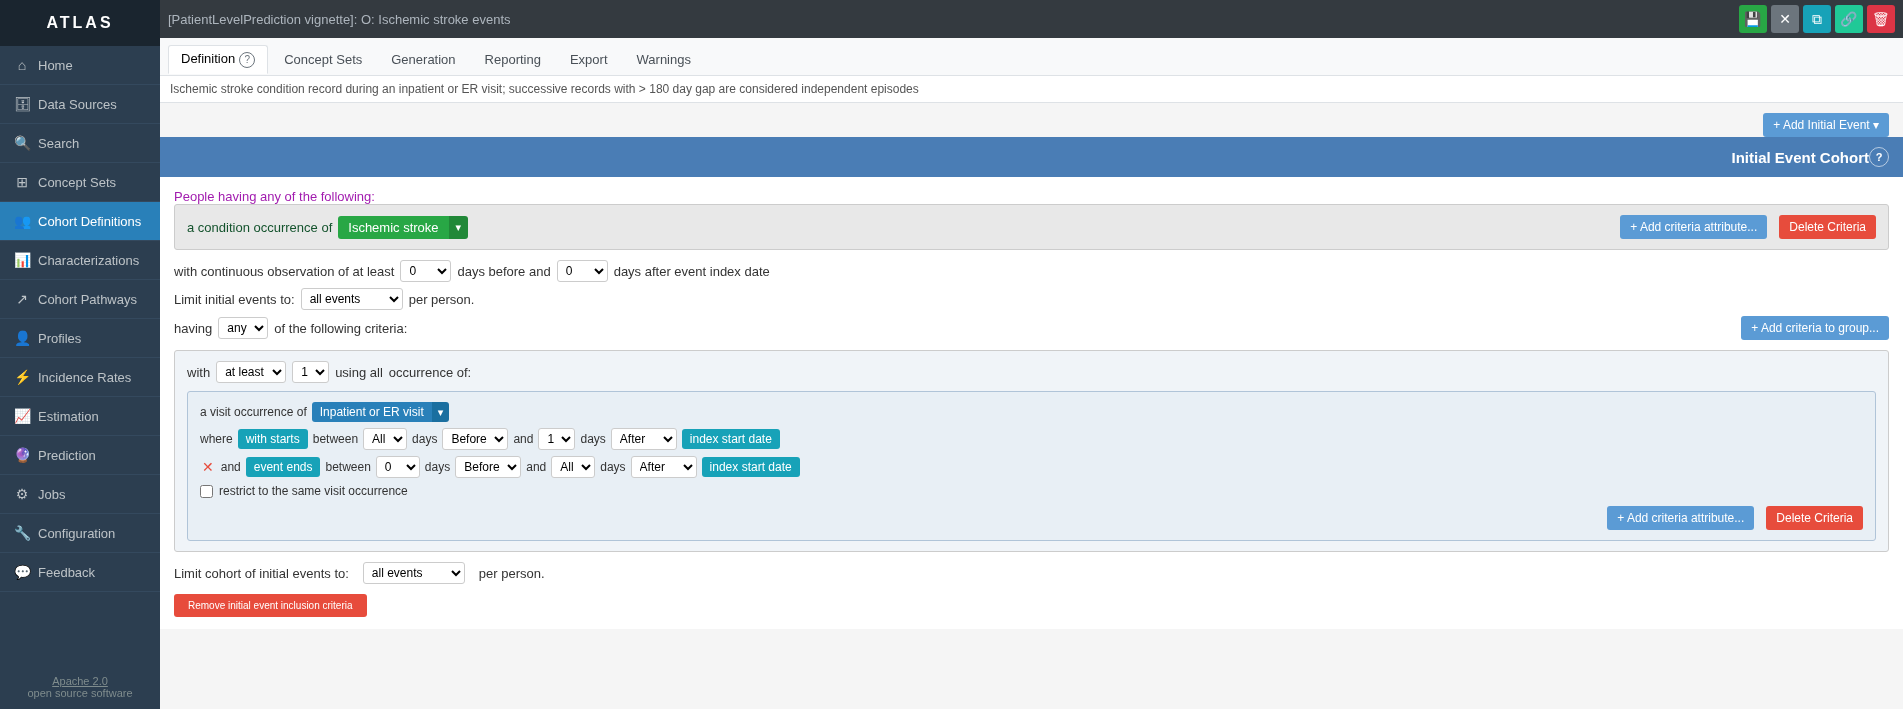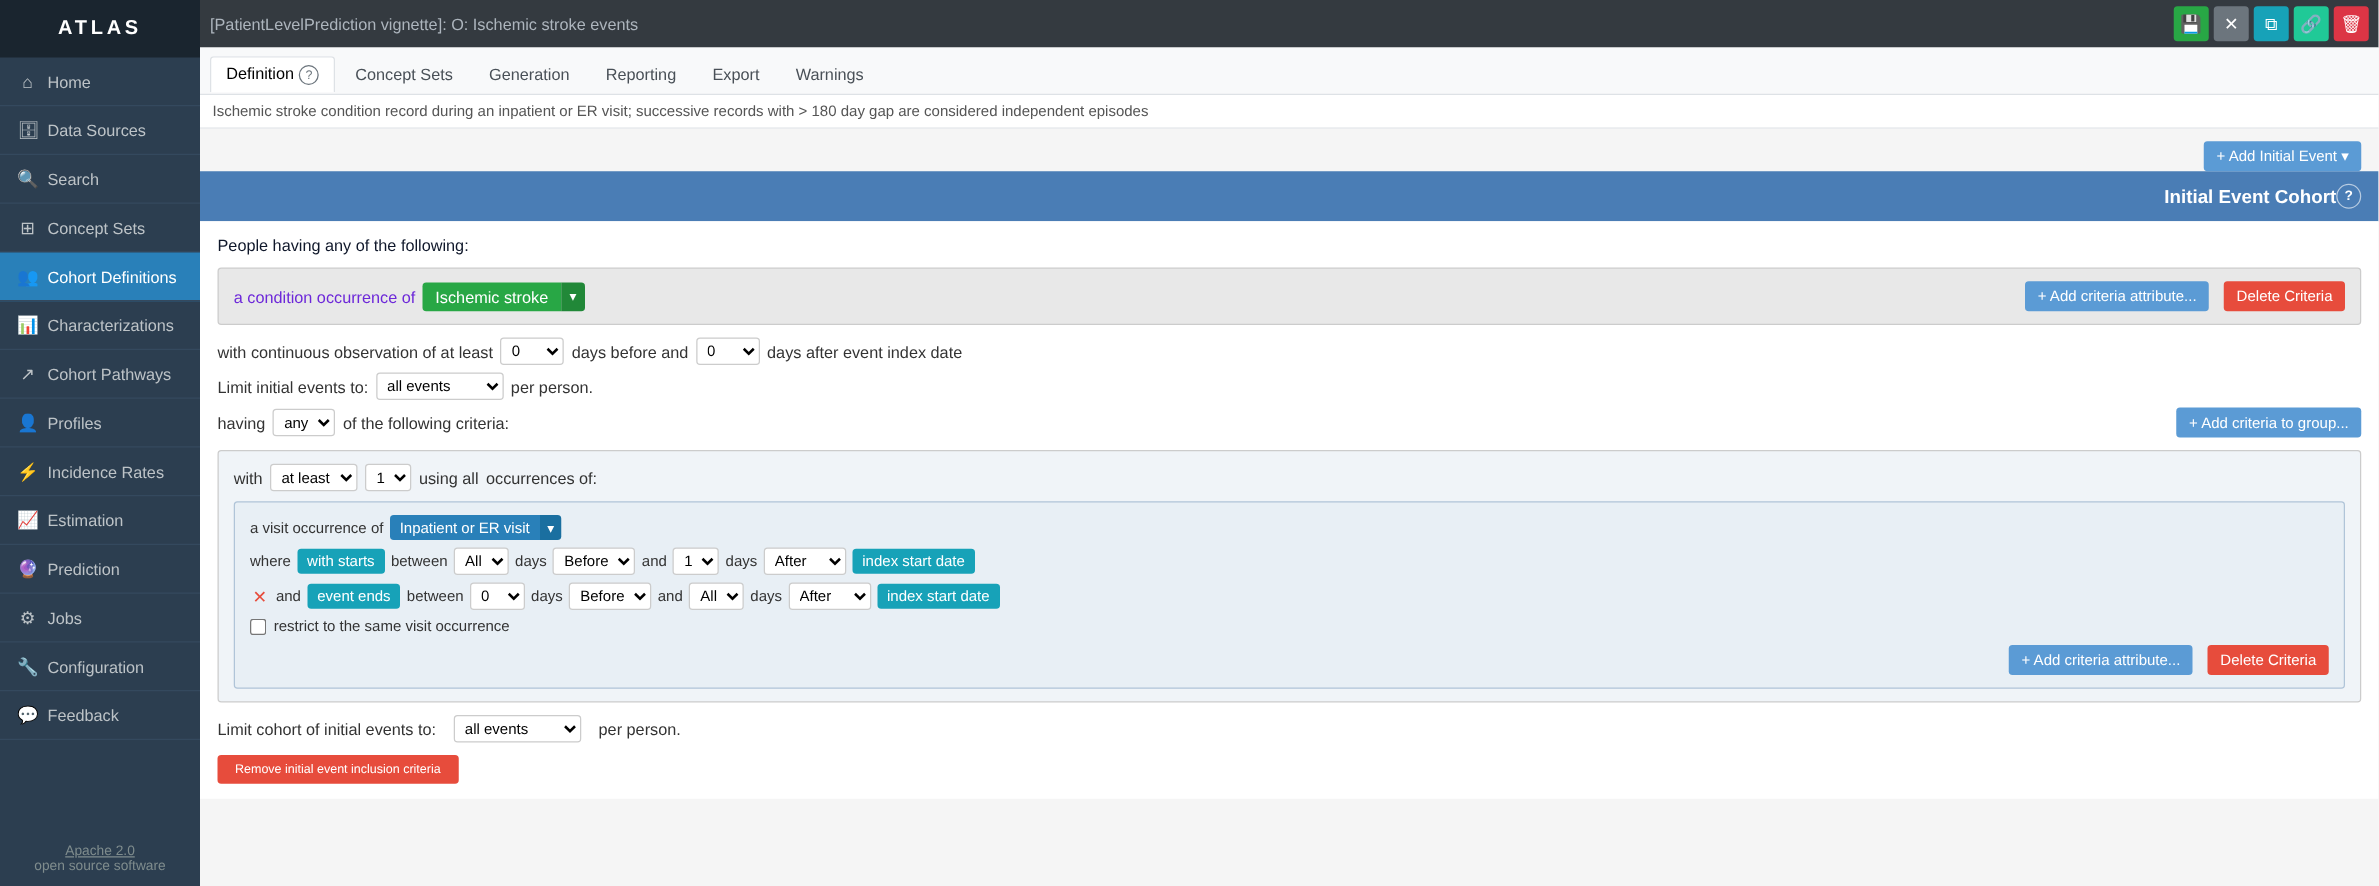--- a/index.html
+++ b/index.html
@@ -158,43 +158,42 @@
       cursor: pointer;
     }
 
     .section-body {
       background: #fff;
       padding: 12px 14px;
     }
 
     .people-having {
       font-size: 13px;
-      color: #0f172a;
-      margin-bottom: 10px;
+      color: #a21caf;
     }
 
     
     .criteria-outer {
       background: #e8e8e8;
       border: 1px solid #ccc;
       border-radius: 3px;
       padding: 10px 12px;
       margin-bottom: 10px;
       display: flex;
       align-items: center;
       justify-content: space-between;
     }
     .criteria-left {
       display: flex;
       align-items: center;
       flex: 1;
       flex-wrap: wrap;
       gap: 6px;
     }
-    .criteria-text { color: #6d28d9; font-size: 13px; }
+    .criteria-text { color: #14532d; font-size: 13px; }
 
     .btn-green-concept {
       background: #28a745;
       color: #fff;
       border: none;
       padding: 4px 10px;
       border-radius: 3px 0 0 3px;
       cursor: pointer;
       font-size: 13px;
     }
@@ -565,21 +564,21 @@
 
         <div class="group-box-header">
           <span>with</span>
           <select class="small-sel">
             <option>at least</option><option>exactly</option><option>at most</option>
           </select>
           <select class="small-sel">
             <option>1</option><option>2</option><option>3</option>
           </select>
           <span>using all</span>
-          <span>occurrences of:</span>
+          <span>occurrence of:</span>
         </div>
 
         <div class="inner-criteria-box">
 
           <div class="inner-row">
             <span>a visit occurrence of</span>
             <div class="concept-btn-group">
               <button class="btn-blue-concept">Inpatient or ER visit</button>
               <button class="btn-blue-dropdown">▾</button>
             </div>

